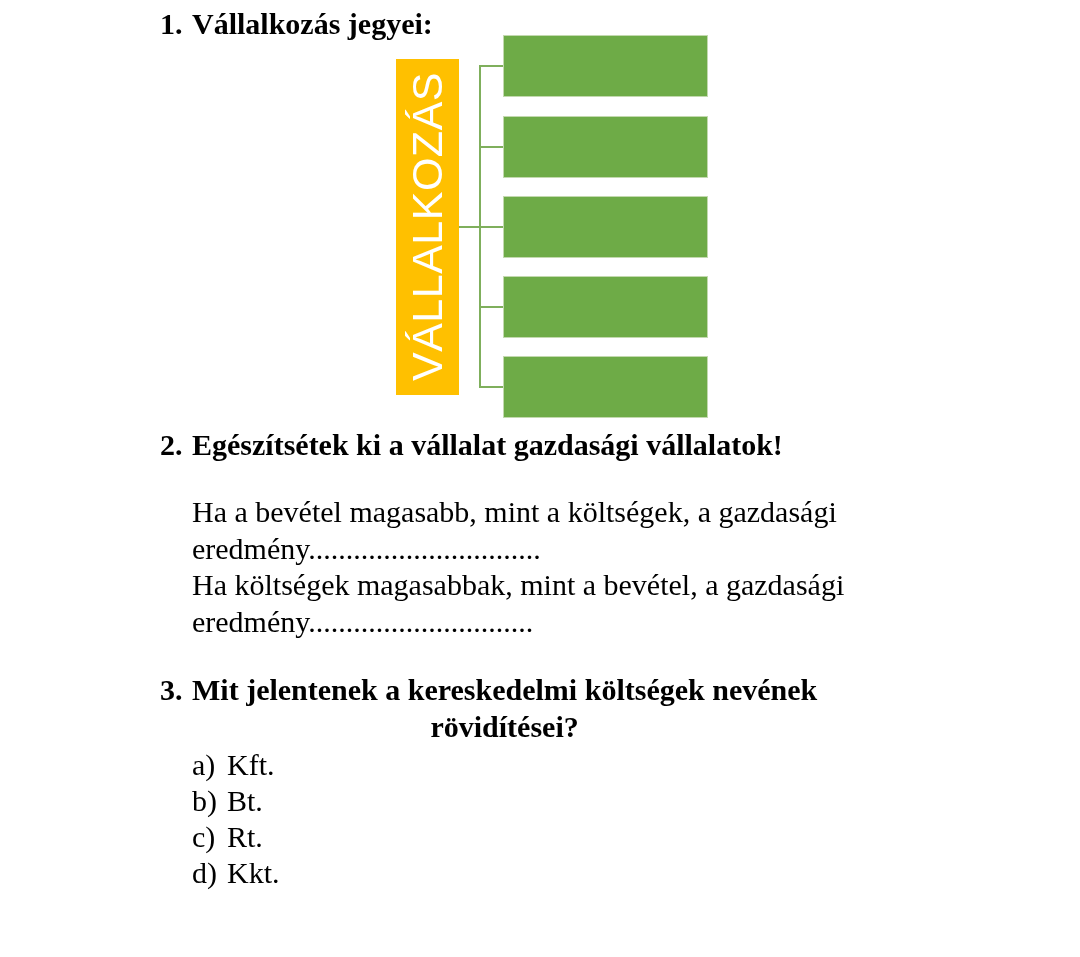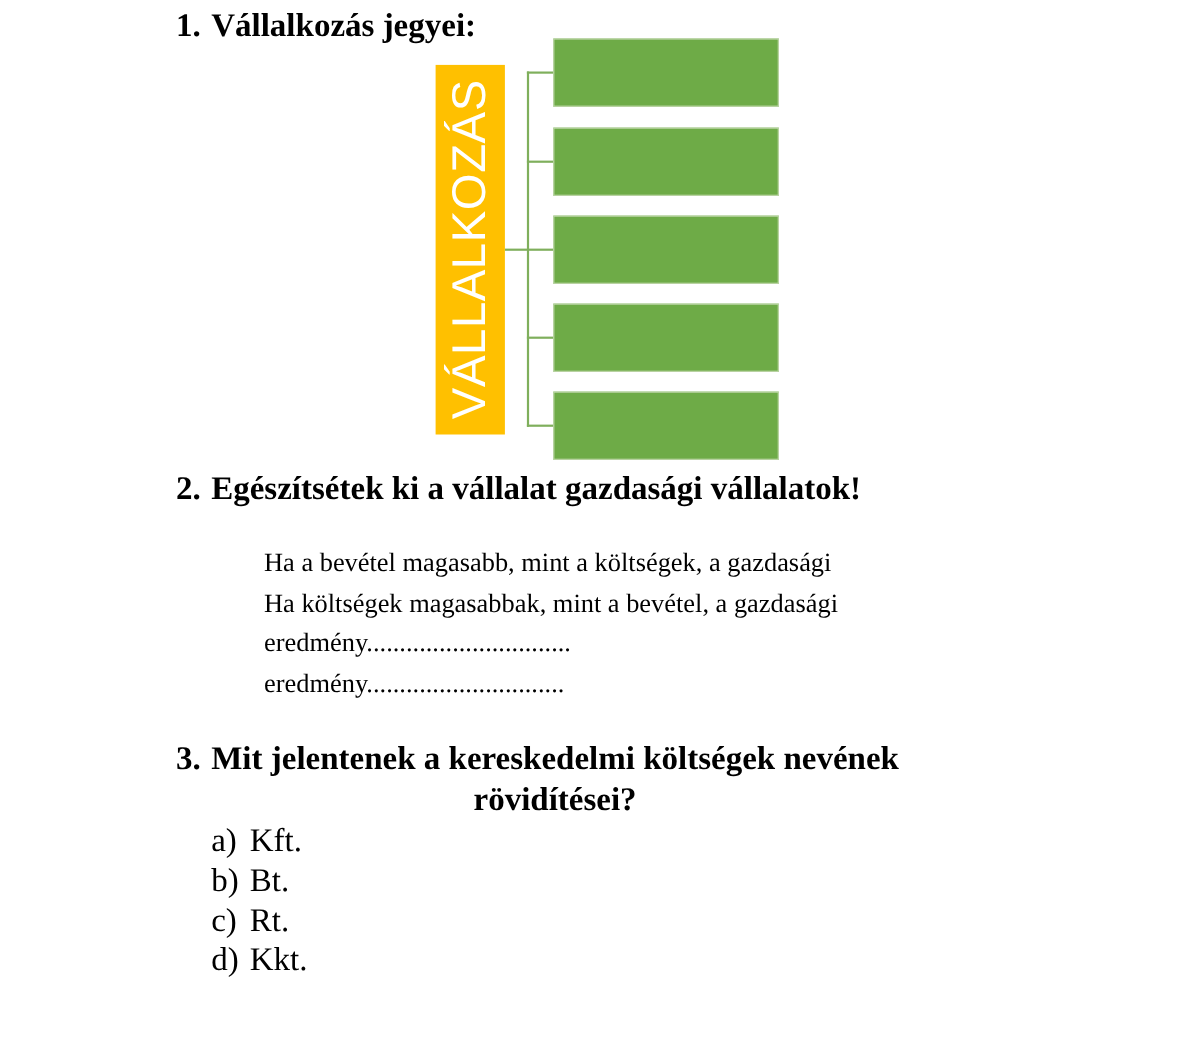--- a/index.html
+++ b/index.html
@@ -75,24 +75,23 @@
   .branch-0 { top: 0px; }
   .branch-1 { top: 81px; }
   .branch-2 { top: 161px; }
   .branch-3 { top: 241px; }
   .branch-4 { top: 321px; }
 
   
   .fill-block {
     position: absolute;
     top: 494px; left: 192px;
-    font-size: 24px;
+    font-size: 30px;
     line-height: 36.5px;
     white-space: nowrap;
-    margin-left: 48px;
   }
 
   
   .abbr-list { position: absolute; top: 747px; left: 192px; }
   .abbr-item { display: flex; font-size: 30px; line-height: 36px; }
   .abbr-letter { flex: 0 0 35px; width: 35px; }
   .abbr-label { white-space: nowrap; }
 </style>
 </head>
 <body>
@@ -123,22 +122,22 @@
     <div class="branch branch-4"></div>
   </div>
 
   <div class="q-head q2">
     <span class="q-num">2.</span>
     <span class="q-title">Egészítsétek ki a vállalat gazdasági vállalatok!</span>
   </div>
 
   <div class="fill-block">
     <div>Ha a bevétel magasabb, mint a költségek, a gazdasági</div>
+    <div>eredmény...............................</div>
     <div>Ha költségek magasabbak, mint a bevétel, a gazdasági</div>
-    <div>eredmény...............................</div>
     <div>eredmény..............................</div>
   </div>
 
   <div class="q-head q3">
     <span class="q-num">3.</span>
     <span class="q-title wrap2">
       <span>Mit jelentenek a kereskedelmi költségek nevének</span><br>
       <span>rövidítései?</span>
     </span>
   </div>

